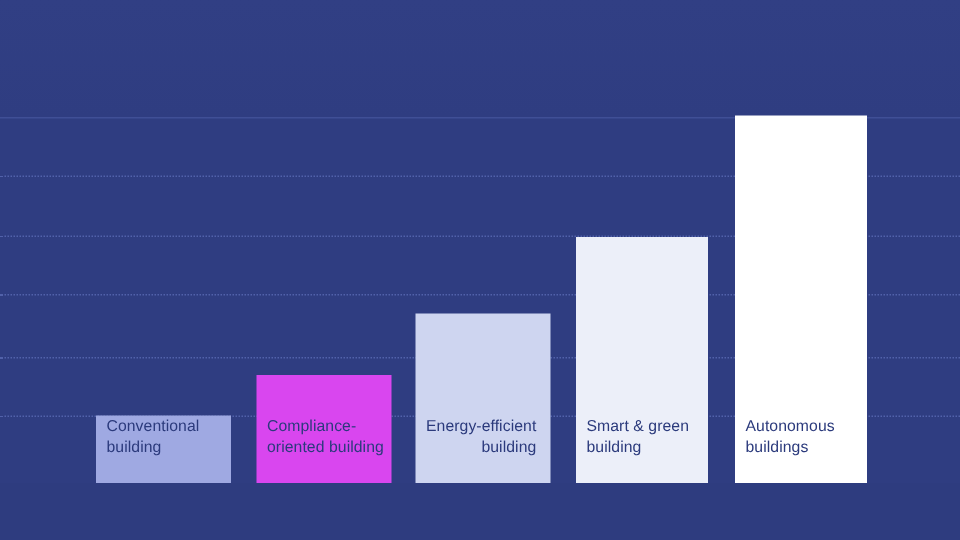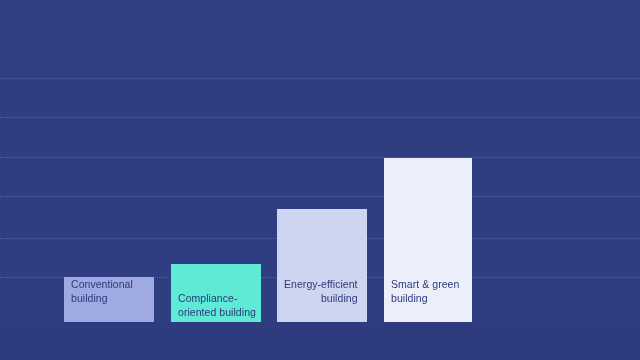--- a/index.html
+++ b/index.html
@@ -117,34 +117,38 @@
     <div class="gridline" style="top:277px;"></div>
   </div>
 
   <div class="plot-area">
 
     <div class="bar" style="left:64px; top:277px; width:90px; height:45px; background:#9fa9e2;">
       <span class="bar-label">Conventional
 building</span>
     </div>
 
-    <div class="bar" style="left:171px; top:264px; width:90px; height:72px; background:#5eead4;">
+    <div class="bar" style="left:171px; top:250px; width:90px; height:72px; background:#d946ef;">
       <span class="bar-label">Compliance-
 oriented building</span>
     </div>
 
     <div class="bar" style="left:277px; top:209px; width:90px; height:113px; background:#ced5f0;text-align:right;">
       <span class="bar-label">Energy-efficient
 building</span>
     </div>
 
     <div class="bar" style="left:384px; top:158px; width:88px; height:164px; background:#eceff9;">
       <span class="bar-label">Smart &amp; green
 building</span>
     </div>
 
+    <div class="bar" style="left:490px; top:77px; width:88px; height:245px; background:#ffffff;">
+      <span class="bar-label">Autonomous
+buildings</span>
+    </div>
 
   </div>
 
   <div class="axis-line" style="top:322px;"></div>
   <div class="bottom-band"></div>
 
 </div>
 
 </body></html>

